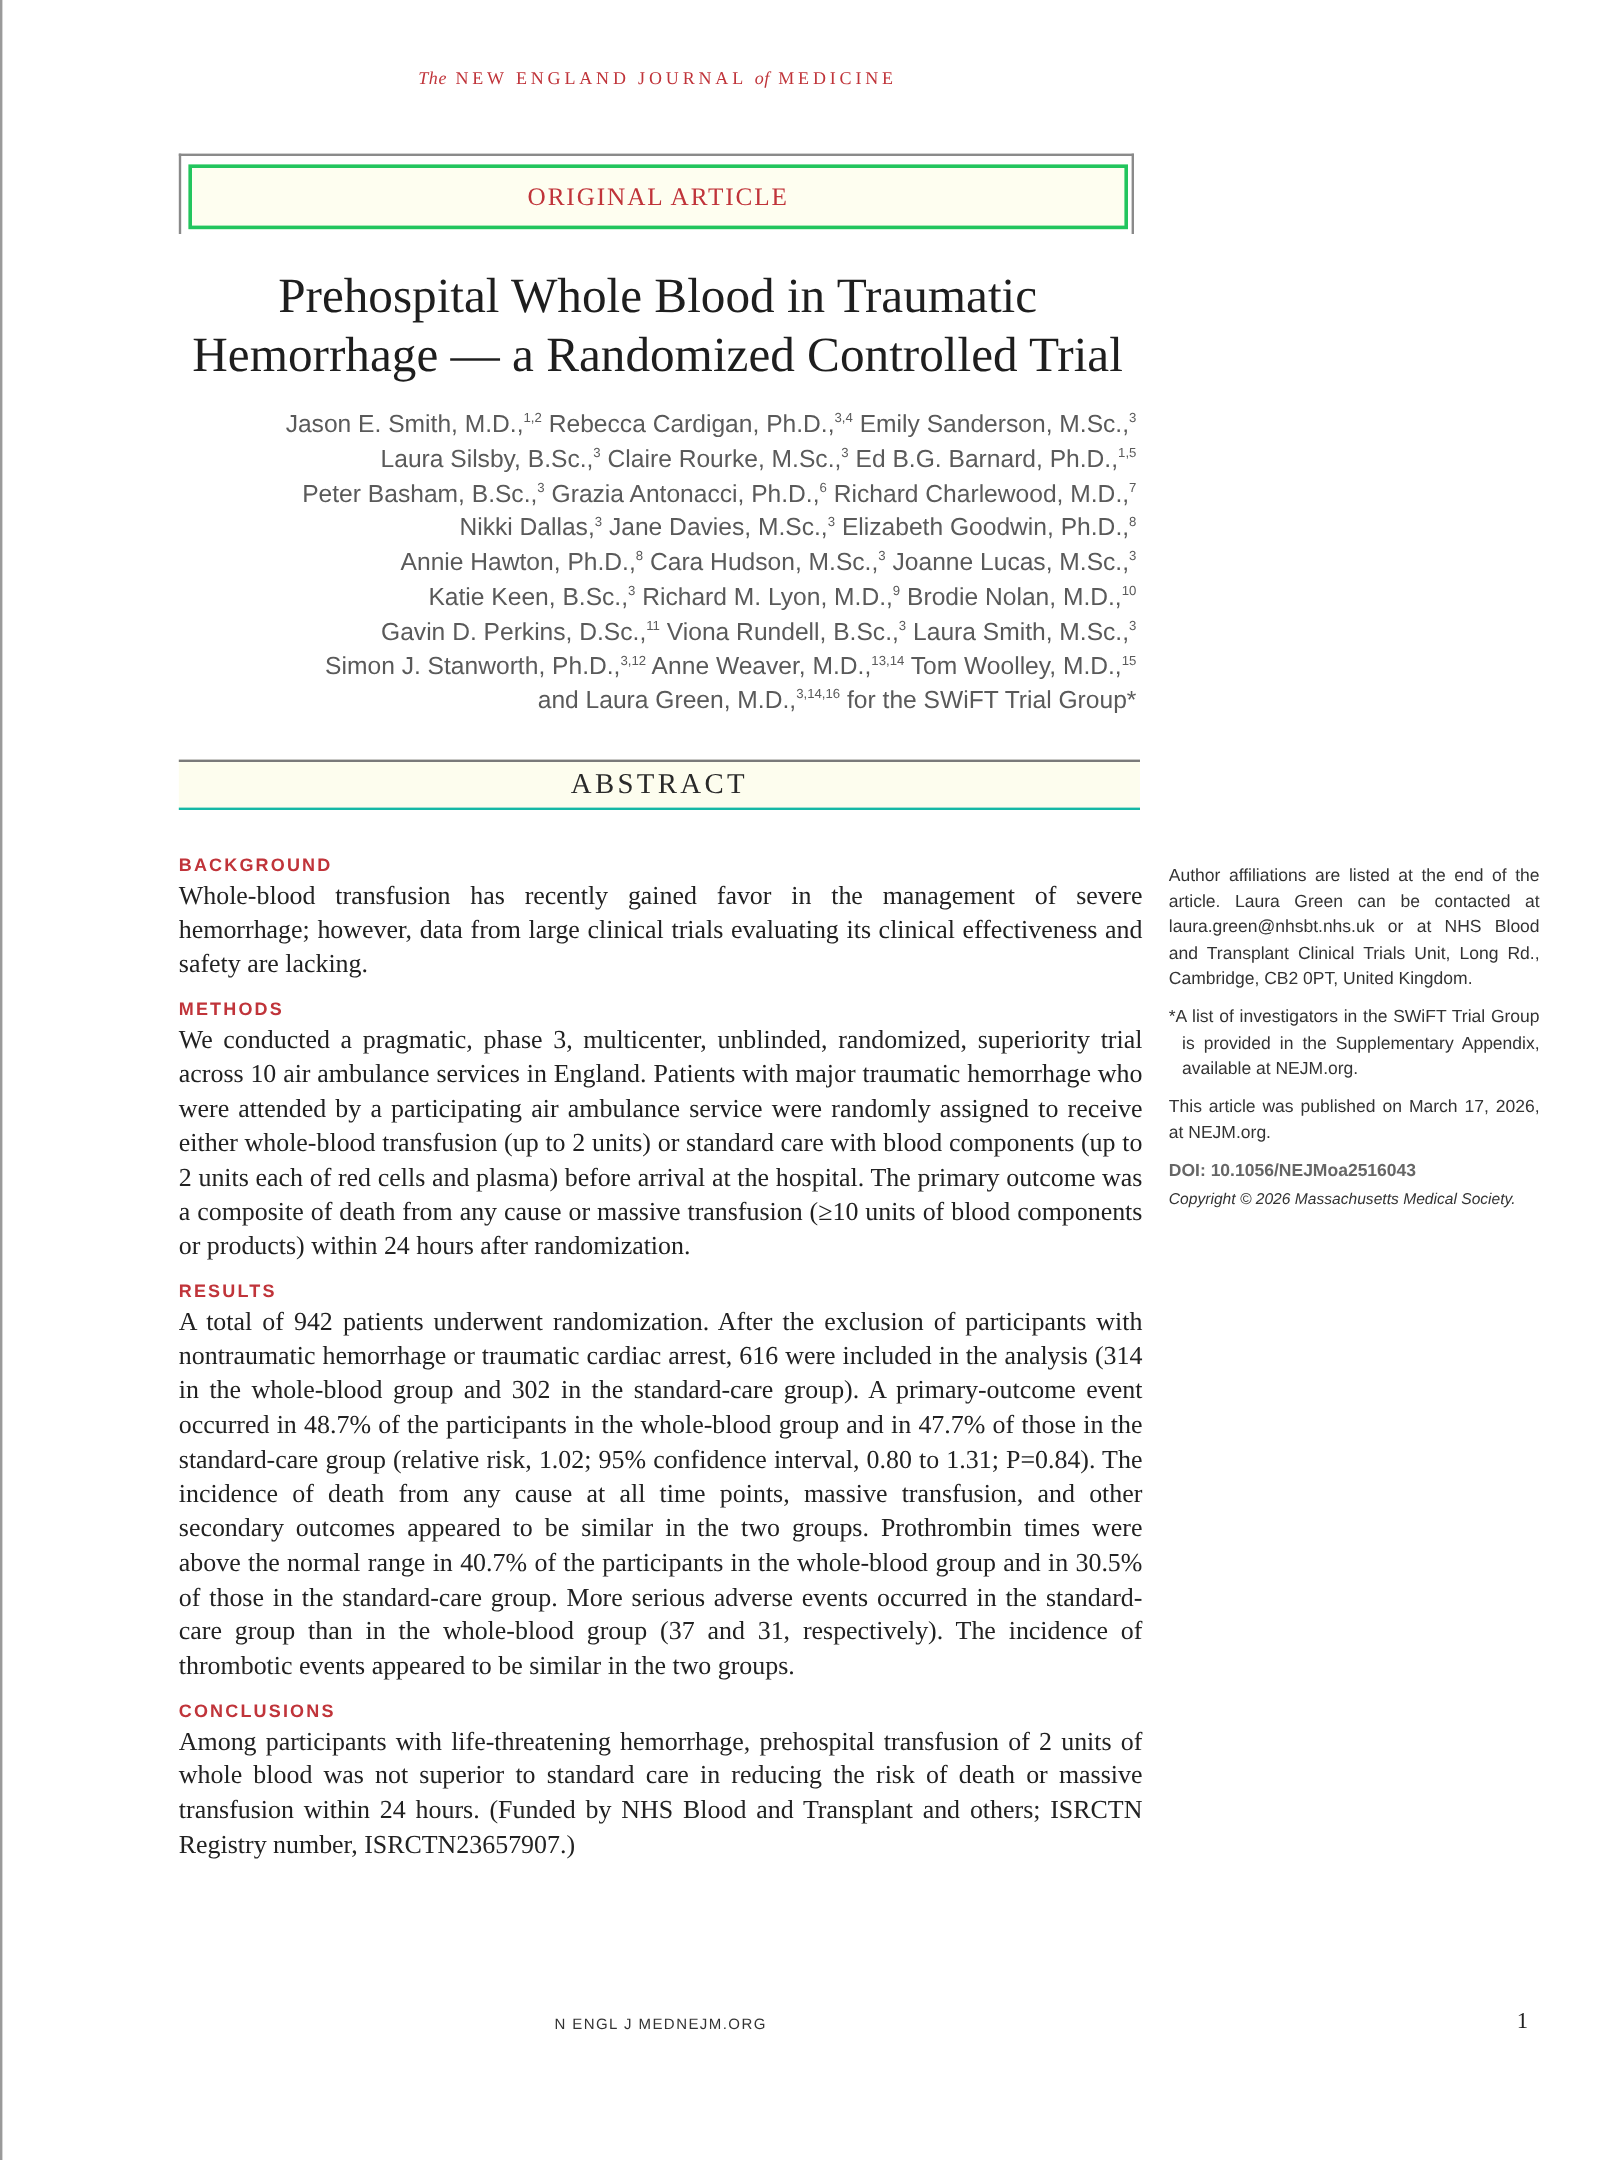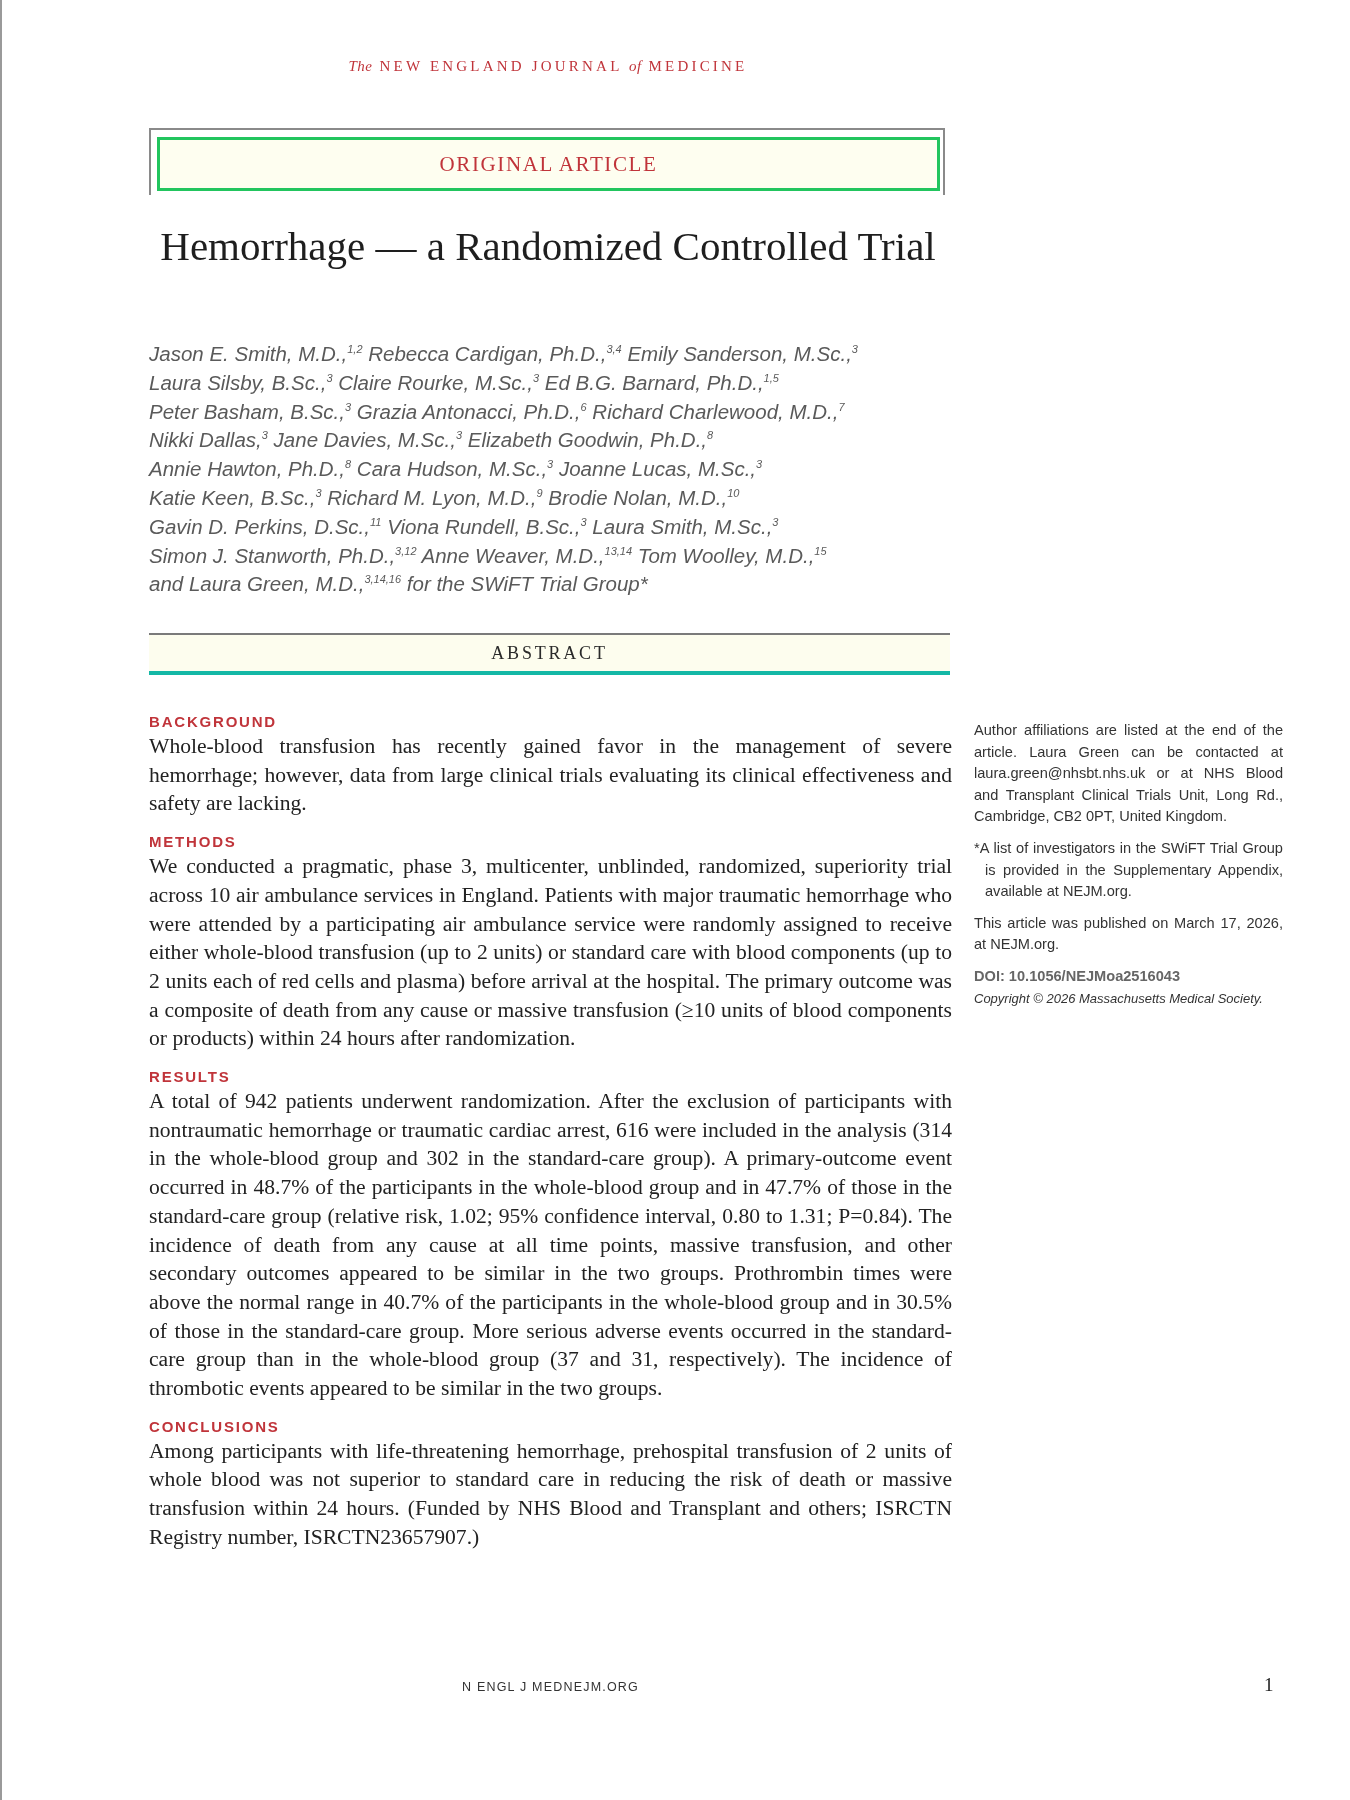--- a/index.html
+++ b/index.html
@@ -22,29 +22,29 @@
     position: absolute; left: 157px; top: 137px; width: 783px; height: 54px;
     border: 3px solid #22c55e; background: #fefef0; box-sizing: border-box;
     display: flex; align-items: center; justify-content: center;
     font-family: "Liberation Serif", serif; font-size: 21px; letter-spacing: 1.6px; color: #c0343a;
   }
   .title {
     position: absolute; left: 130px; top: 222px; width: 836px; text-align: center;
     font-family: "Liberation Serif", serif; font-size: 41px; line-height: 49px; color: #1e1e1e;
   }
   .authors {
-    position: absolute; left: 149px; top: 340px; width: 798px; text-align: left;
-    font-family: "Liberation Sans", sans-serif; font-size: 20.5px; line-height: 28.8px; color: #5a5a5a; font-style: italic;
+    position: absolute; left: 149px; top: 340px; width: 798px; text-align: right;
+    font-family: "Liberation Sans", sans-serif; font-size: 20.5px; line-height: 28.8px; color: #5a5a5a;
   }
   .authors sup { font-size: 11px; vertical-align: 8px; line-height: 0; }
   .abstract-bar {
     position: absolute; left: 149px; top: 633px; width: 801px; height: 42px;
-    border-top: 2px solid #7a7a7a; border-bottom: 4px solid #14b8a6; background: #fdfdee;
+    border-top: 2px solid #7a7a7a; border-bottom: 2px solid #14b8a6; background: #fdfdee;
     box-sizing: border-box; display: flex; align-items: center; justify-content: center;
-    font-family: "Liberation Serif", serif; font-size: 18px; letter-spacing: 2.8px; color: #2a2a2a;
+    font-family: "Liberation Serif", serif; font-size: 24px; letter-spacing: 2.8px; color: #2a2a2a;
   }
   .body-col { position: absolute; left: 149px; top: 712px; width: 803px; }
   .sec-head {
     font-family: "Liberation Sans", sans-serif; font-weight: bold; font-size: 15px;
     letter-spacing: 1.8px; color: #c0343a; margin: 0; line-height: 20px;
   }
   .sec-text {
     font-family: "Liberation Serif", serif; font-size: 21.6px; line-height: 28.7px; color: #222;
     text-align: justify; margin: 0 0 14px 0; hyphens: manual;
   }
@@ -77,20 +77,21 @@
   <span class="it">of</span>
   <span>MEDICINE</span>
 </div>
 
 <div class="article-type-outer"></div>
 <div class="article-type-inner">
   <span>ORIGINAL ARTICLE</span>
 </div>
 
 <div class="title">
+  <div>Prehospital Whole Blood in Traumatic</div>
   <div>Hemorrhage — a Randomized Controlled Trial</div>
 </div>
 
 <div class="authors">
   <div>
     <span>Jason E. Smith, M.D.,</span><sup>1,2</sup>
     <span>Rebecca Cardigan, Ph.D.,</span><sup>3,4</sup>
     <span>Emily Sanderson, M.Sc.,</span><sup>3</sup>
   </div>
   <div>

